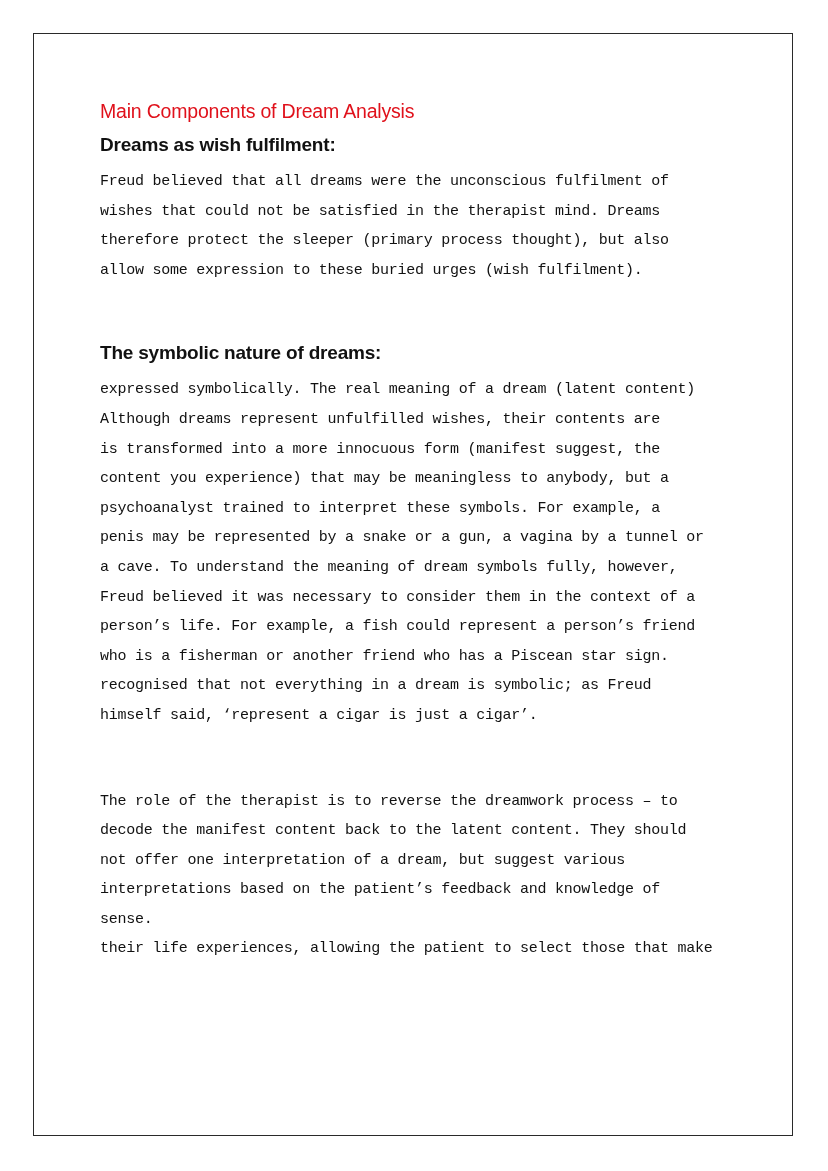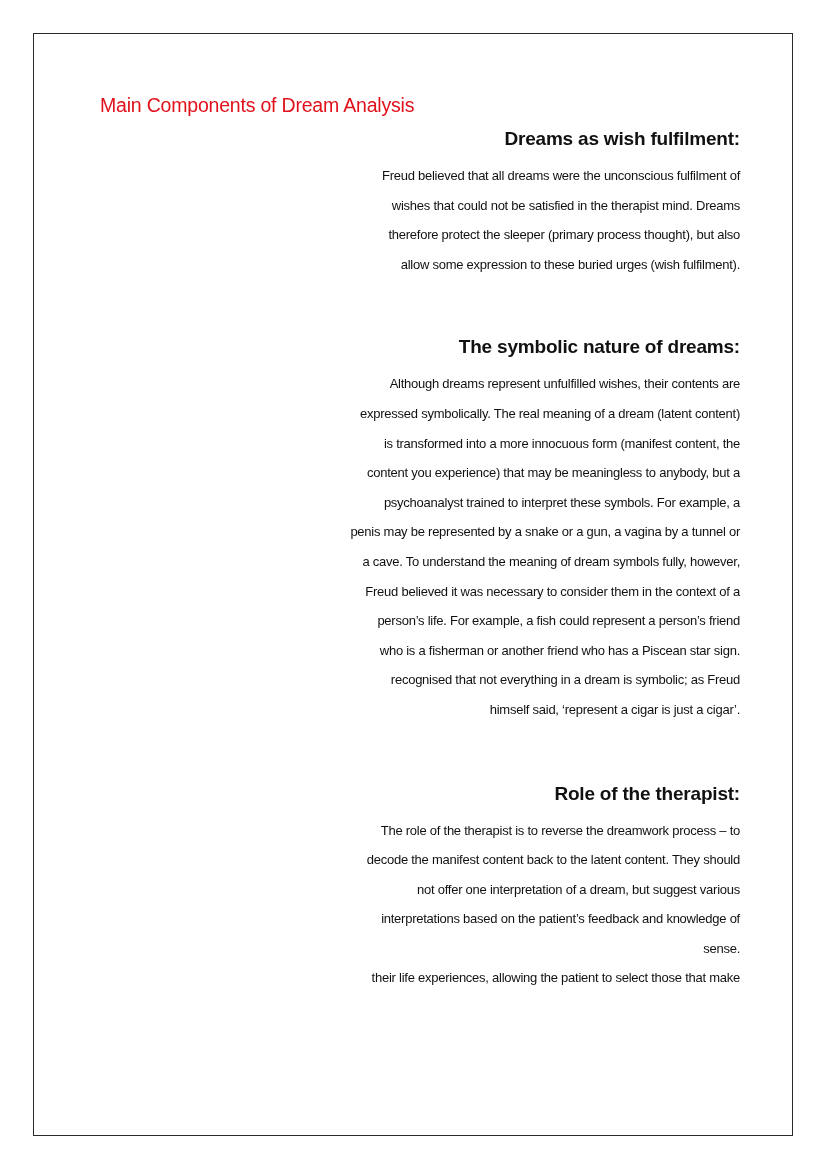--- a/index.html
+++ b/index.html
@@ -18,53 +18,53 @@
       left: 33px;
       top: 33px;
       width: 760px;
       height: 1103px;
       border: 1.5px solid #2a2a2a;
       box-sizing: border-box;
     }
     .content {
       position: absolute;
       left: 100px;
-      top: 92px;
+      top: 98px;
       width: 640px;
       font-family: "Liberation Sans", sans-serif;
       color: #111111;
     }
     .doc-title {
       color: #e0111b;
       font-size: 19.5px;
       line-height: 26px;
       margin: 0 0 8px 0;
       font-weight: normal;
       letter-spacing: -0.2px;
     }
     .section-heading {
       font-size: 19px;
       font-weight: bold;
       line-height: 26px;
       margin: 0 0 9px 0;
       letter-spacing: -0.2px;
     }
     .section-body {
-      font-size: 13px;
+      font-size: 15px;
       line-height: 29.6px;
       margin: 0;
       letter-spacing: -0.25px;
+      font-family: Liberation Mono, monospace;
     }
     .section-body .line {
       display: block;
       white-space: nowrap;
     }
     .section {
       margin-bottom: 56px;
-      text-align: right;
     }
     .section.first { margin-bottom: 55px; }
   </style>
 </head>
 <body>
 
 <div class="page-frame"></div>
 
 <div class="content">
   <div class="doc-title">Main Components of Dream Analysis</div>
@@ -75,37 +75,36 @@
       <span class="line">Freud believed that all dreams were the unconscious fulfilment of</span>
       <span class="line">wishes that could not be satisfied in the therapist mind. Dreams</span>
       <span class="line">therefore protect the sleeper (primary process thought), but also</span>
       <span class="line">allow some expression to these buried urges (wish fulfilment).</span>
     </p>
   </div>
 
   <div class="section">
     <div class="section-heading">The symbolic nature of dreams:</div>
     <p class="section-body">
+      <span class="line">expressed symbolically. The real meaning of a dream (latent content)</span>
       <span class="line">Although dreams represent unfulfilled wishes, their contents are</span>
-      <span class="line">expressed symbolically. The real meaning of a dream (latent content)</span>
-      <span class="line">is transformed into a more innocuous form (manifest content, the</span>
+      <span class="line">is transformed into a more innocuous form (manifest suggest, the</span>
       <span class="line">content you experience) that may be meaningless to anybody, but a</span>
       <span class="line">psychoanalyst trained to interpret these symbols. For example, a</span>
       <span class="line">penis may be represented by a snake or a gun, a vagina by a tunnel or</span>
       <span class="line">a cave. To understand the meaning of dream symbols fully, however,</span>
       <span class="line">Freud believed it was necessary to consider them in the context of a</span>
       <span class="line">person’s life. For example, a fish could represent a person’s friend</span>
       <span class="line">who is a fisherman or another friend who has a Piscean star sign.</span>
       <span class="line">recognised that not everything in a dream is symbolic; as Freud</span>
       <span class="line">himself said, ‘represent a cigar is just a cigar’.</span>
     </p>
   </div>
 
   <div class="section">
-    <div class="section-heading">Role of the therapist:</div>
     <p class="section-body">
       <span class="line">The role of the therapist is to reverse the dreamwork process – to</span>
       <span class="line">decode the manifest content back to the latent content. They should</span>
       <span class="line">not offer one interpretation of a dream, but suggest various</span>
       <span class="line">interpretations based on the patient’s feedback and knowledge of</span>
       <span class="line">sense.</span>
       <span class="line">their life experiences, allowing the patient to select those that make</span>
     </p>
   </div>
 </div>

